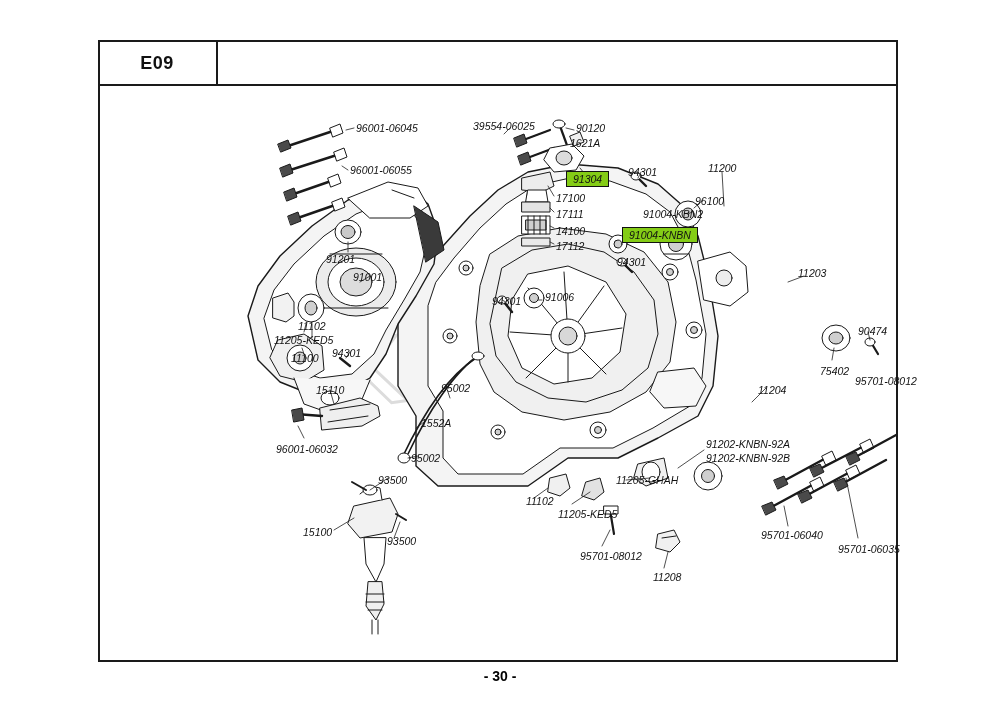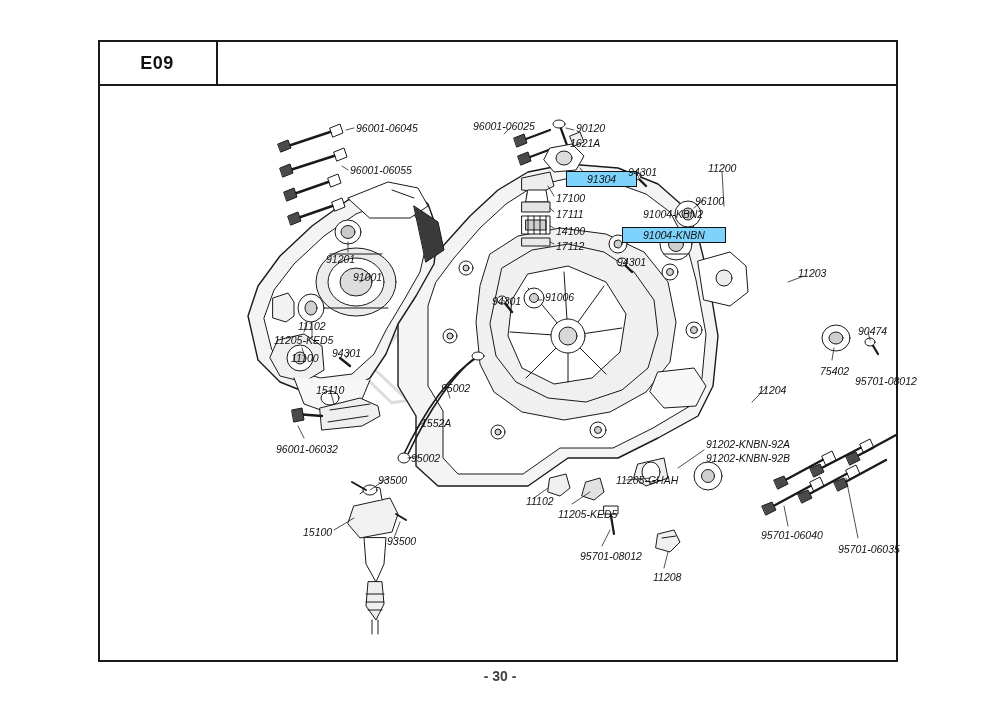--- a/index.html
+++ b/index.html
@@ -61,21 +61,21 @@
     font-weight: bold;
     color: #111;
   }
   .page-number {
     position: absolute;
     left: 0; top: 668px;
     width: 1000px;
     text-align: center;
     font-size: 14px;
     font-weight: bold;
-    color: #404040;
+    color: #000000;
   }
   
   .watermark {
     position: absolute;
     left: 340px; top: 290px;
     width: 320px; height: 180px;
     pointer-events: none;
   }
   .watermark svg text {
     font-family: "Liberation Sans", sans-serif;
@@ -94,22 +94,22 @@
   
   .lbl {
     position: absolute;
     font-size: 10.5px;
     color: #111;
     white-space: nowrap;
     line-height: 12px;
   }
   .lbl.boxed {
     border: 1px solid #111;
-    padding: 1px 20px;
-    background: #7dd3fc;
+    padding: 1px 6px;
+    background: #84cc16;
   }
 </style>
 </head>
 <body>
 
 <div id="page">
 
   <div class="frame"></div>
   <div class="header-band"></div>
   <div class="header-code-cell">
@@ -388,21 +388,21 @@
           <path d="M504,460 L512,444"></path>
           <path d="M566,482 L570,466"></path>
         </g>
       </g>
     </svg>
 
     
     <div>
       <div class="lbl" style="left:258px;top:36px">96001-06045</div>
       <div class="lbl" style="left:252px;top:78px">96001-06055</div>
-      <div class="lbl" style="left:375px;top:34px">96001-06025</div>
+      <div class="lbl" style="left:375px;top:34px">39554-06025</div>
       <div class="lbl" style="left:478px;top:36px">90120</div>
       <div class="lbl" style="left:472px;top:51px">1621A</div>
       <div class="lbl boxed" style="left:468px;top:85px">91304</div>
       <div class="lbl" style="left:458px;top:106px">17100</div>
       <div class="lbl" style="left:458px;top:122px">17111</div>
       <div class="lbl" style="left:458px;top:139px">14100</div>
       <div class="lbl" style="left:458px;top:154px">17112</div>
       <div class="lbl" style="left:530px;top:80px">94301</div>
       <div class="lbl" style="left:610px;top:76px">11200</div>
       <div class="lbl" style="left:597px;top:109px">96100</div>

